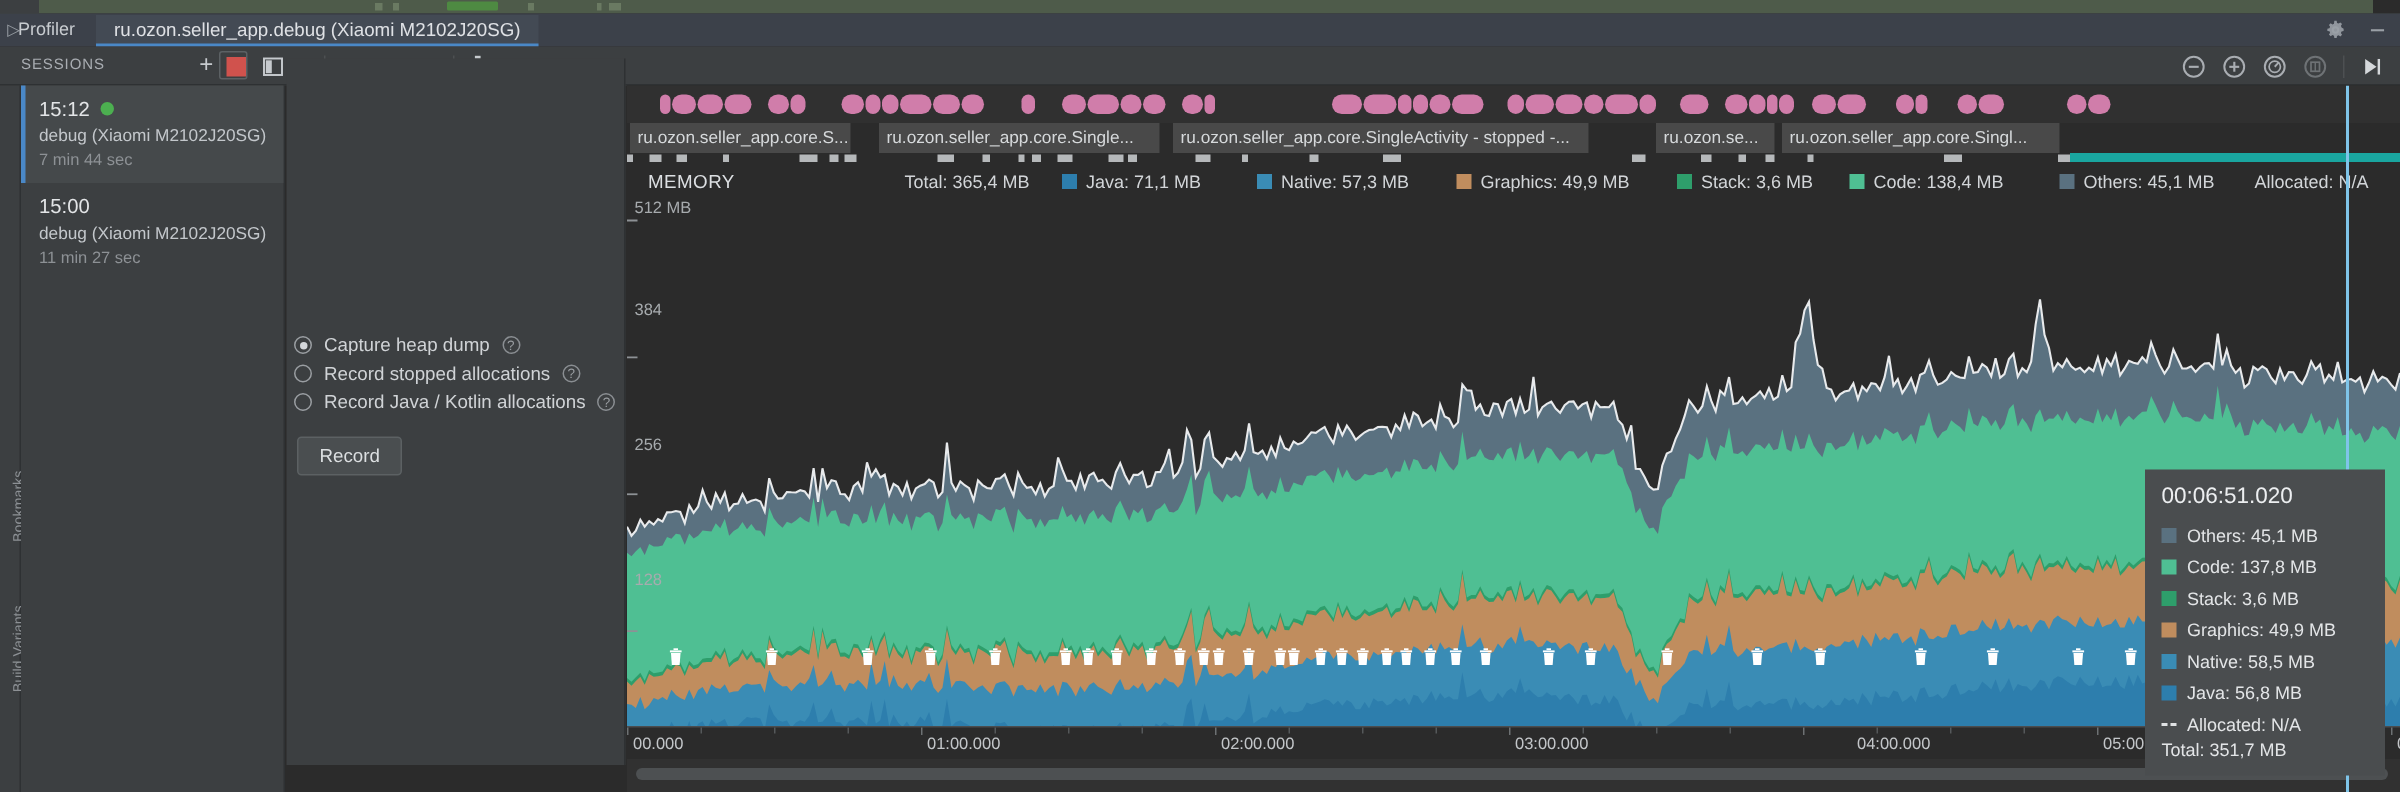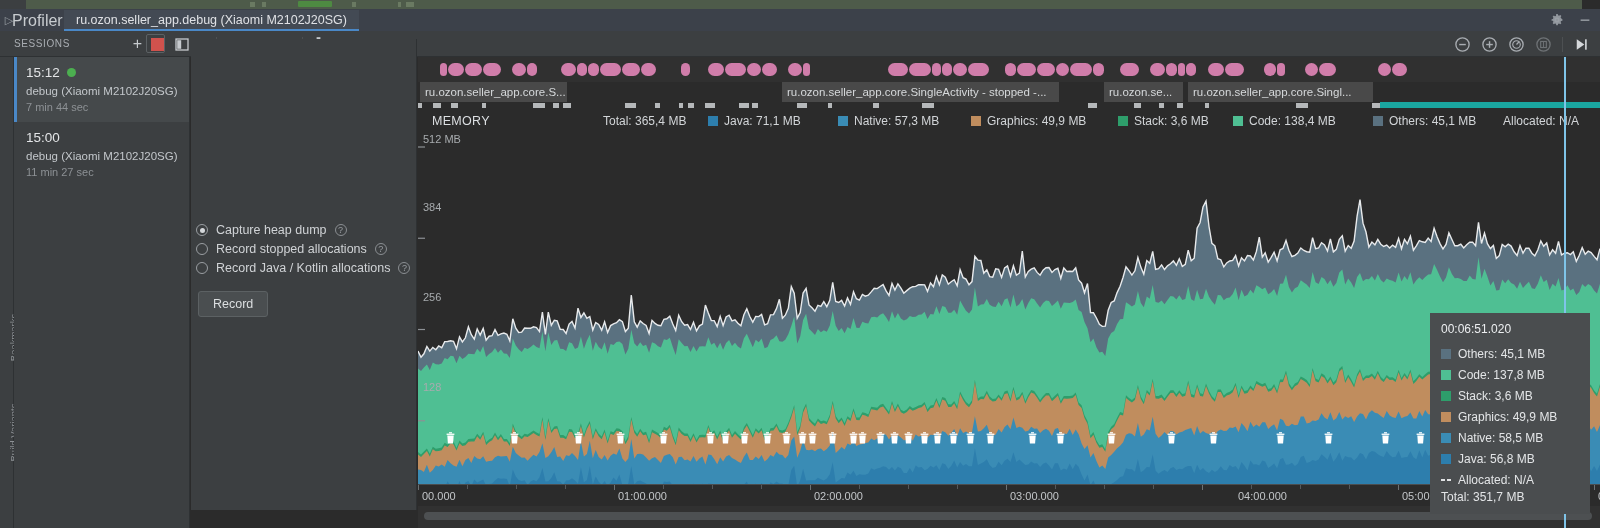--- a/index.html
+++ b/index.html
@@ -14,21 +14,21 @@
   
   .editor-sliver { position:absolute; left:0; top:0; width:1600px; height:9px; background:#4e5b4a; }
   .editor-sliver .gutter { position:absolute; left:0; top:0; width:26px; height:9px; background:#3c3f41; }
   .editor-sliver .mark { position:absolute; top:2px; height:5px; background:#6a7a62; }
   .editor-sliver .markg { position:absolute; top:1px; height:6px; background:#4e8a42; border-radius:1px; }
   .editor-sliver .rightpad { position:absolute; right:0; top:0; width:18px; height:9px; background:#2b2b2b; }
 
   
   .titlebar { position:absolute; left:0; top:9px; width:1600px; height:22px; background:#3c414a; }
   .titlebar .runicon { position:absolute; left:2px; top:4px; width:14px; height:14px; color:#9aa0a6; font-size:11px; line-height:14px; text-align:center; }
-  .titlebar .tool-label { position:absolute; left:12px; top:3px; font-size:16px; color:#c8ccd0; }
+  .titlebar .tool-label { position:absolute; left:12px; top:3px; font-size:12px; color:#c8ccd0; }
   .tab-active {
     position:absolute; left:64px; top:1px; height:21px; padding:0 12px;
     font-size:12.5px; color:#dfe1e5; line-height:21px;
     border-bottom:2px solid #4a88c7; background:#434a54;
   }
   .win-btns { position:absolute; right:8px; top:4px; display:flex; gap:14px; align-items:center; }
   .win-btns .ic { width:14px; height:14px; display:block; }
 
   
   .subbar { position:absolute; left:0; top:31px; width:1600px; height:26px; background:#3c3f41; border-bottom:1px solid #2e3133;padding-left:32px; }
@@ -126,21 +126,21 @@
   .hscroll .thumb { position:absolute; left:6px; top:6px; width:1168px; height:8px; background:#4d5052; border-radius:4px; }
 
   
   .playhead { position:absolute; top:0; width:2px; height:471px; background:#7fc4e8; z-index:6; }
 
   
   .tooltip {
     position:absolute; left:1012px; top:256px; width:160px; padding:9px 11px 10px 11px;
     background:#4a4d4f; color:#e3e5e7; font-size:12px; z-index:9;
   }
-  .tooltip .ttime { font-size:12px; color:#eceef0; margin-bottom:7px; }
+  .tooltip .ttime { font-size:15px; color:#eceef0; margin-bottom:7px; }
   .tooltip .trow { display:flex; align-items:center; gap:7px; height:21px; }
   .tooltip .sw { width:10px; height:10px; display:block; flex:none; }
   .tooltip .dash { width:10px; flex:none; display:flex; gap:2px; }
   .tooltip .dash i { width:4px; height:2px; background:#e0e2e4; display:block; }
   .tooltip .ttotal { margin-top:0; font-size:12px; color:#e3e5e7; }
 </style>
 </head>
 <body>
 
 <div class="editor-sliver">
@@ -327,20 +327,21 @@
       <div class="pill" style="left: 845.641px; width: 11.8974px;"></div>
       <div class="pill" style="left: 858.538px; width: 8.17427px;"></div>
       <div class="pill" style="left: 887.372px; width: 13.1029px;"></div>
       <div class="pill" style="left: 901.475px; width: 16.2383px;"></div>
       <div class="pill" style="left: 960px; width: 13.1234px;"></div>
       <div class="pill" style="left: 974.123px; width: 14.7928px;"></div>
     </div>
 
   <div class="activity-track">
     <div class="act" style="left:2px;width:148px;">ru.ozon.seller_app.core.S...</div>
+    <div class="act" style="left:168px;width:188px;">ru.ozon.seller_app.core.Single...</div>
     <div class="act" style="left:364px;width:278px;">ru.ozon.seller_app.core.SingleActivity - stopped -...</div>
     <div class="act" style="left:686px;width:80px;">ru.ozon.se...</div>
     <div class="act" style="left:770px;width:186px;">ru.ozon.seller_app.core.Singl...</div>
   </div>
 
   <div class="frag-track" id="frag-track">
       <div class="fr" style="left: 0px; width: 4.29438px;"></div>
       <div class="fr" style="left: 14.9713px; width: 7.76892px;"></div>
       <div class="fr" style="left: 33.2847px; width: 6.81178px;"></div>
       <div class="fr" style="left: 63.9101px; width: 3.89867px;"></div>

